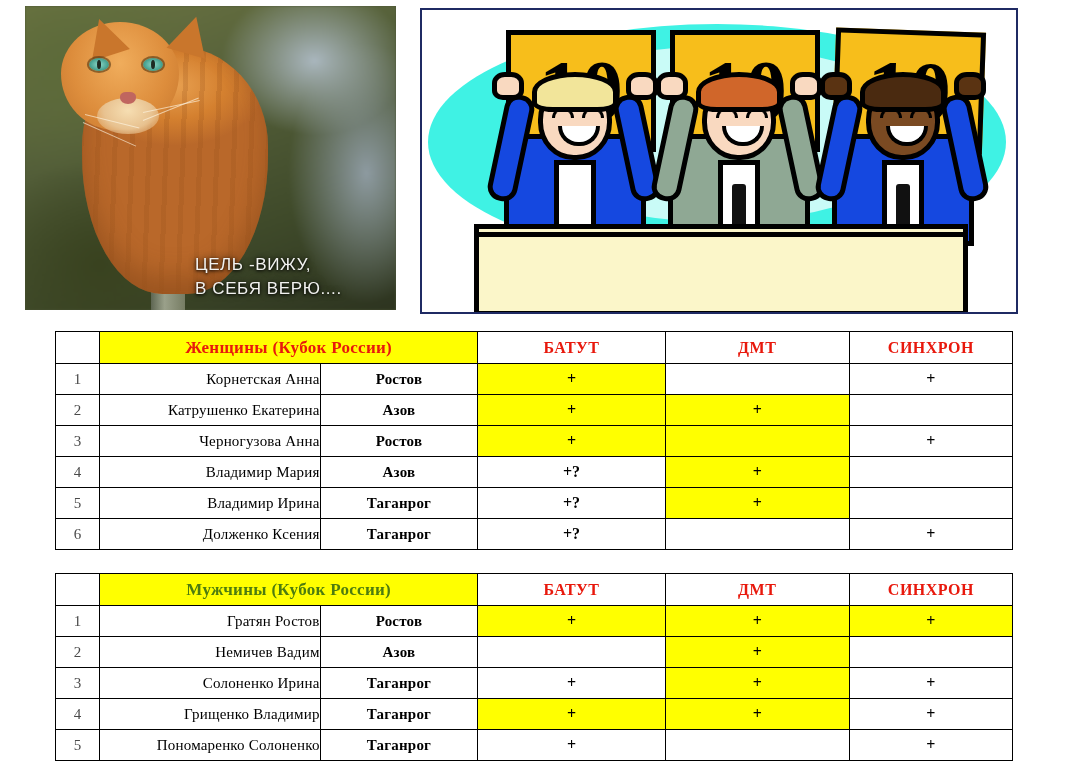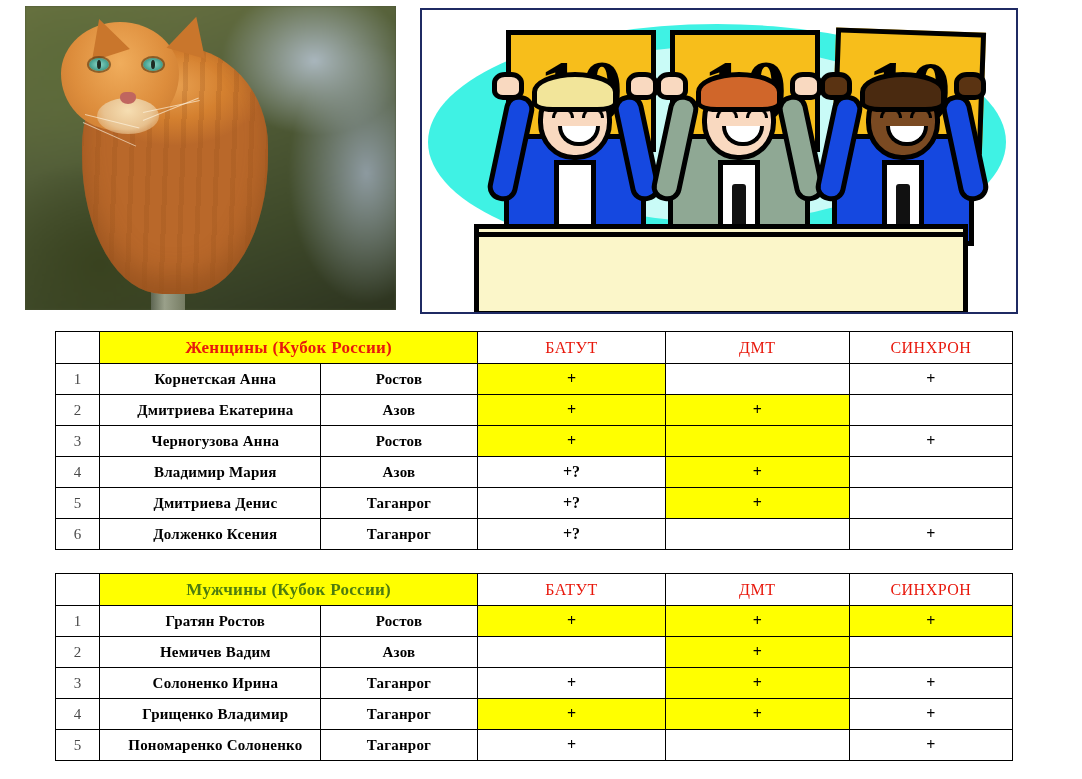--- a/index.html
+++ b/index.html
@@ -286,22 +286,22 @@
   .col-mark  { width: 170px; }
   .col-mark2 { width: 167px; }
   .col-mark3 { width: 148px; }
 
   td.idx {
     font-weight: normal;
     font-size: 15px;
     color: #4a4a4a;
   }
   td.name {
-    font-weight: bold;
-    text-align: center;
+    font-weight: normal;
+    text-align: right;
     padding-left: 11px;
     font-size: 15px;
     letter-spacing: .2px;
   }
   td.city {
     font-weight: bold;
     font-size: 15px;
     letter-spacing: .2px;
   }
   td.mark {
@@ -315,21 +315,21 @@
     font-weight: bold;
     font-size: 17px;
     letter-spacing: .3px;
     height: 31px;
   }
   th.title-cell.women { color: #e8180c; }
   th.title-cell.men   { color: #4d7c0f; }
 
   th.disc {
     color: #e8180c;
-    font-weight: normal;
+    font-weight: bold;
     font-size: 16px;
     letter-spacing: .5px;
     height: 31px;
   }
   th.blank-cell { background: #ffffff; }
 </style>
 </head>
 <body>
 
 <div id="top-strip">
@@ -349,20 +349,22 @@
         <span class="cat-pupil"></span>
       </div>
     <div class="cat-eye r">
         <span class="cat-pupil"></span>
       </div>
     <div class="cat-nose"></div>
     <div class="whisker" style="left:60px;top:108px;width:56px;transform:rotate(14deg);"></div>
     <div class="whisker" style="left:58px;top:116px;width:58px;transform:rotate(24deg);"></div>
     <div class="whisker" style="left:118px;top:106px;width:58px;transform:rotate(-12deg);"></div>
     <div class="whisker" style="left:118px;top:114px;width:60px;transform:rotate(-22deg);"></div>
+    <div class="cat-caption">ЦЕЛЬ -ВИЖУ,
+В СЕБЯ ВЕРЮ....</div>
   </div>
 
   <div id="judges-clip">
     <div class="jc-oval"></div>
     <div class="jc-oval-inner"></div>
 
     <div class="jc-card c1">
       <span>10</span>
     </div>
     <div class="jc-card c2">
@@ -446,21 +448,21 @@
     <tr>
       <td class="idx">1</td>
       <td class="name">Корнетская Анна</td>
       <td class="city">Ростов</td>
       <td class="mark hl">+</td>
       <td class="mark"></td>
       <td class="mark">+</td>
     </tr>
     <tr>
       <td class="idx">2</td>
-      <td class="name">Дмитриева Екатерина</td>
+      <td class="name">Катрушенко Екатерина</td>
       <td class="city">Азов</td>
       <td class="mark hl">+</td>
       <td class="mark hl">+</td>
       <td class="mark"></td>
     </tr>
     <tr>
       <td class="idx">3</td>
       <td class="name">Черногузова Анна</td>
       <td class="city">Ростов</td>
       <td class="mark hl">+</td>
@@ -470,21 +472,21 @@
     <tr>
       <td class="idx">4</td>
       <td class="name">Владимир Мария</td>
       <td class="city">Азов</td>
       <td class="mark">+?</td>
       <td class="mark hl">+</td>
       <td class="mark"></td>
     </tr>
     <tr>
       <td class="idx">5</td>
-      <td class="name">Дмитриева Денис</td>
+      <td class="name">Владимир Ирина</td>
       <td class="city">Таганрог</td>
       <td class="mark">+?</td>
       <td class="mark hl">+</td>
       <td class="mark"></td>
     </tr>
     <tr>
       <td class="idx">6</td>
       <td class="name">Долженко Ксения</td>
       <td class="city">Таганрог</td>
       <td class="mark">+?</td>

